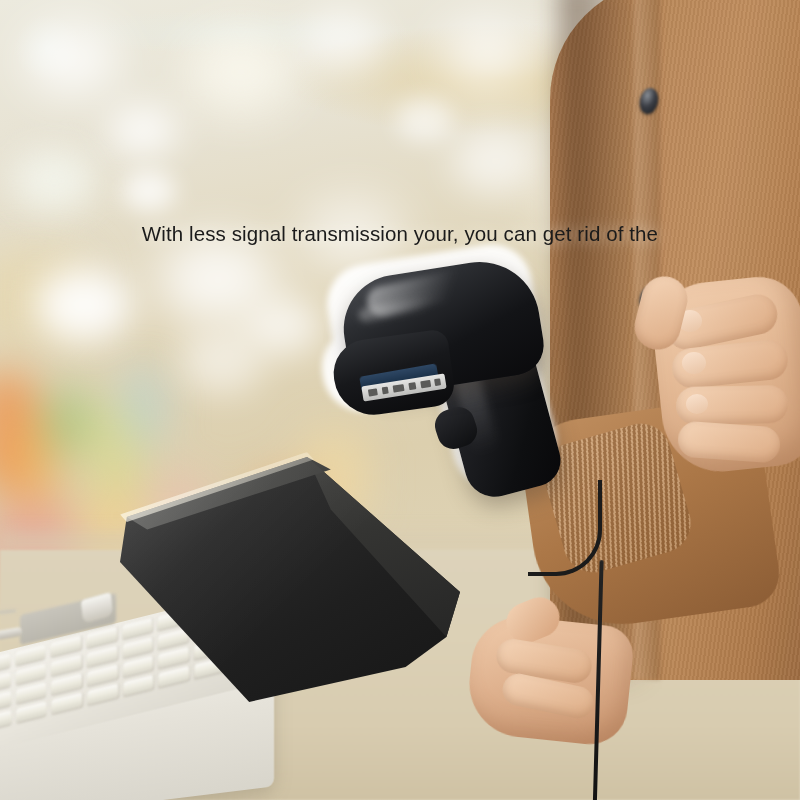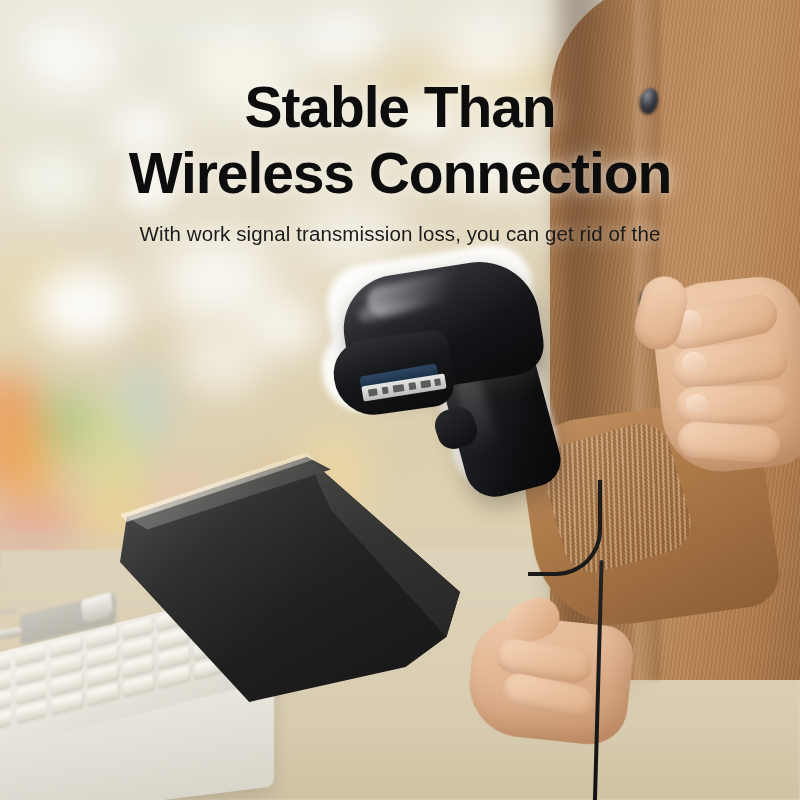--- a/index.html
+++ b/index.html
@@ -468,22 +468,18 @@
       <i style="left:20px;width:6px;"></i>
       <i style="left:31px;width:11px;"></i>
       <i style="left:47px;width:7px;"></i>
       <i style="left:59px;width:10px;"></i>
       <i style="left:73px;width:6px;"></i>
     </div>
   </div>
   <div class="sc-cable-top" style="position:absolute;left:528px;top:480px;"></div>
   <div class="sc-cable" style="position:absolute;left:596px;top:560px;height:260px;"></div>
 
-  <h1 class="headline">
-    <span>Stable Than</span>
-    <span class="l2">Wireless Connection</span>
-  </h1>
 
   <p class="subtitle">
-    <span>With work signal transmission loss, you can get rid of the</span>
+    <span>With less signal transmission your, you can get rid of the</span>
   </p>
 
 </div>
 
 </body></html>

